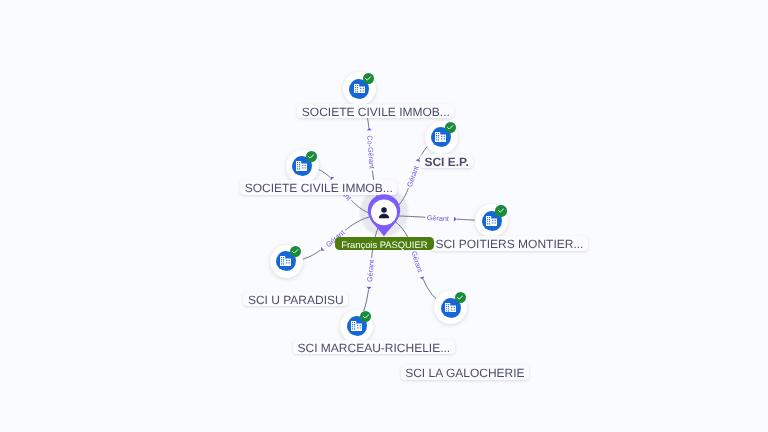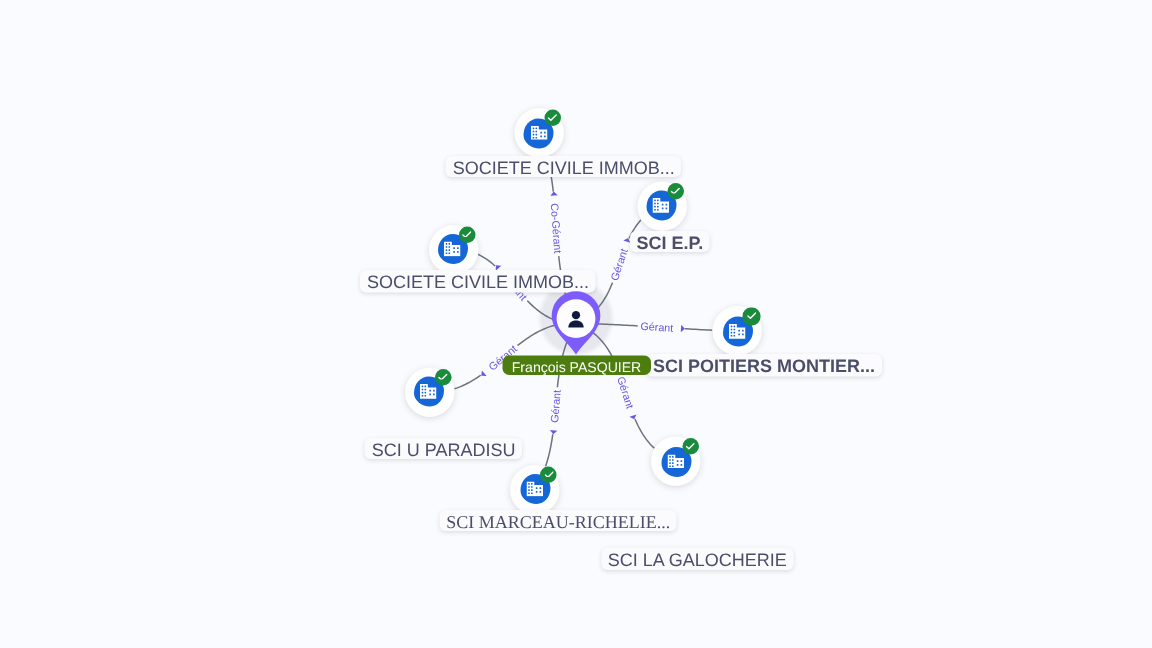--- a/index.html
+++ b/index.html
@@ -200,21 +200,21 @@
                 <rect x="87" y="63" width="11" height="12" rx="2.2"></rect>
               </g>
             </svg>
           </div>
           <div class="badge" style="left:20.2px;top:1px;">
             <svg width="6.4" height="4.8" viewBox="0 0 31 23">
               <path fill="none" stroke="#fff" stroke-width="4.6" stroke-linecap="round" stroke-linejoin="round" d="M3 12.5 L11 20 L28 3"></path>
             </svg>
           </div>
         </div>
-        <div class="lbl" style="top: 236.3px; left: 430.9px; font-weight: bold;">SCI POITIERS MONTIER...</div>
+        <div class="lbl" style="top: 236.3px; left: 430.9px;">SCI POITIERS MONTIER...</div>
       </div>
       <div class="node">
         <div class="co-circle" style="left:269.6px;top:244.60000000000002px;">
           <div class="co-blob">
             <svg class="bld" width="11" height="9.9" viewBox="0 0 110 99">
               <path fill="#fff" d="M0 0 h52 v99 h-52 z M52 24 h58 v75 h-58 z"></path>
               <g fill="#1566d6">
                 <rect x="11" y="10" width="11" height="11" rx="2.6"></rect>
                 <rect x="30" y="10" width="11" height="11" rx="2.6"></rect>
                 <rect x="11" y="31" width="11" height="11" rx="2.6"></rect>
@@ -258,21 +258,21 @@
                 <rect x="87" y="63" width="11" height="12" rx="2.2"></rect>
               </g>
             </svg>
           </div>
           <div class="badge" style="left:20.2px;top:1px;">
             <svg width="6.4" height="4.8" viewBox="0 0 31 23">
               <path fill="none" stroke="#fff" stroke-width="4.6" stroke-linecap="round" stroke-linejoin="round" d="M3 12.5 L11 20 L28 3"></path>
             </svg>
           </div>
         </div>
-        <div class="lbl" style="top: 340px; left: 293px; font-family: Liberation Serif, serif;">SCI MARCEAU-RICHELIE...</div>
+        <div class="lbl" style="top: 340px; left: 293px;">SCI MARCEAU-RICHELIE...</div>
       </div>
       <div class="node">
         <div class="co-circle" style="left:434.4px;top:291px;">
           <div class="co-blob">
             <svg class="bld" width="11" height="9.9" viewBox="0 0 110 99">
               <path fill="#fff" d="M0 0 h52 v99 h-52 z M52 24 h58 v75 h-58 z"></path>
               <g fill="#1566d6">
                 <rect x="11" y="10" width="11" height="11" rx="2.6"></rect>
                 <rect x="30" y="10" width="11" height="11" rx="2.6"></rect>
                 <rect x="11" y="31" width="11" height="11" rx="2.6"></rect>

